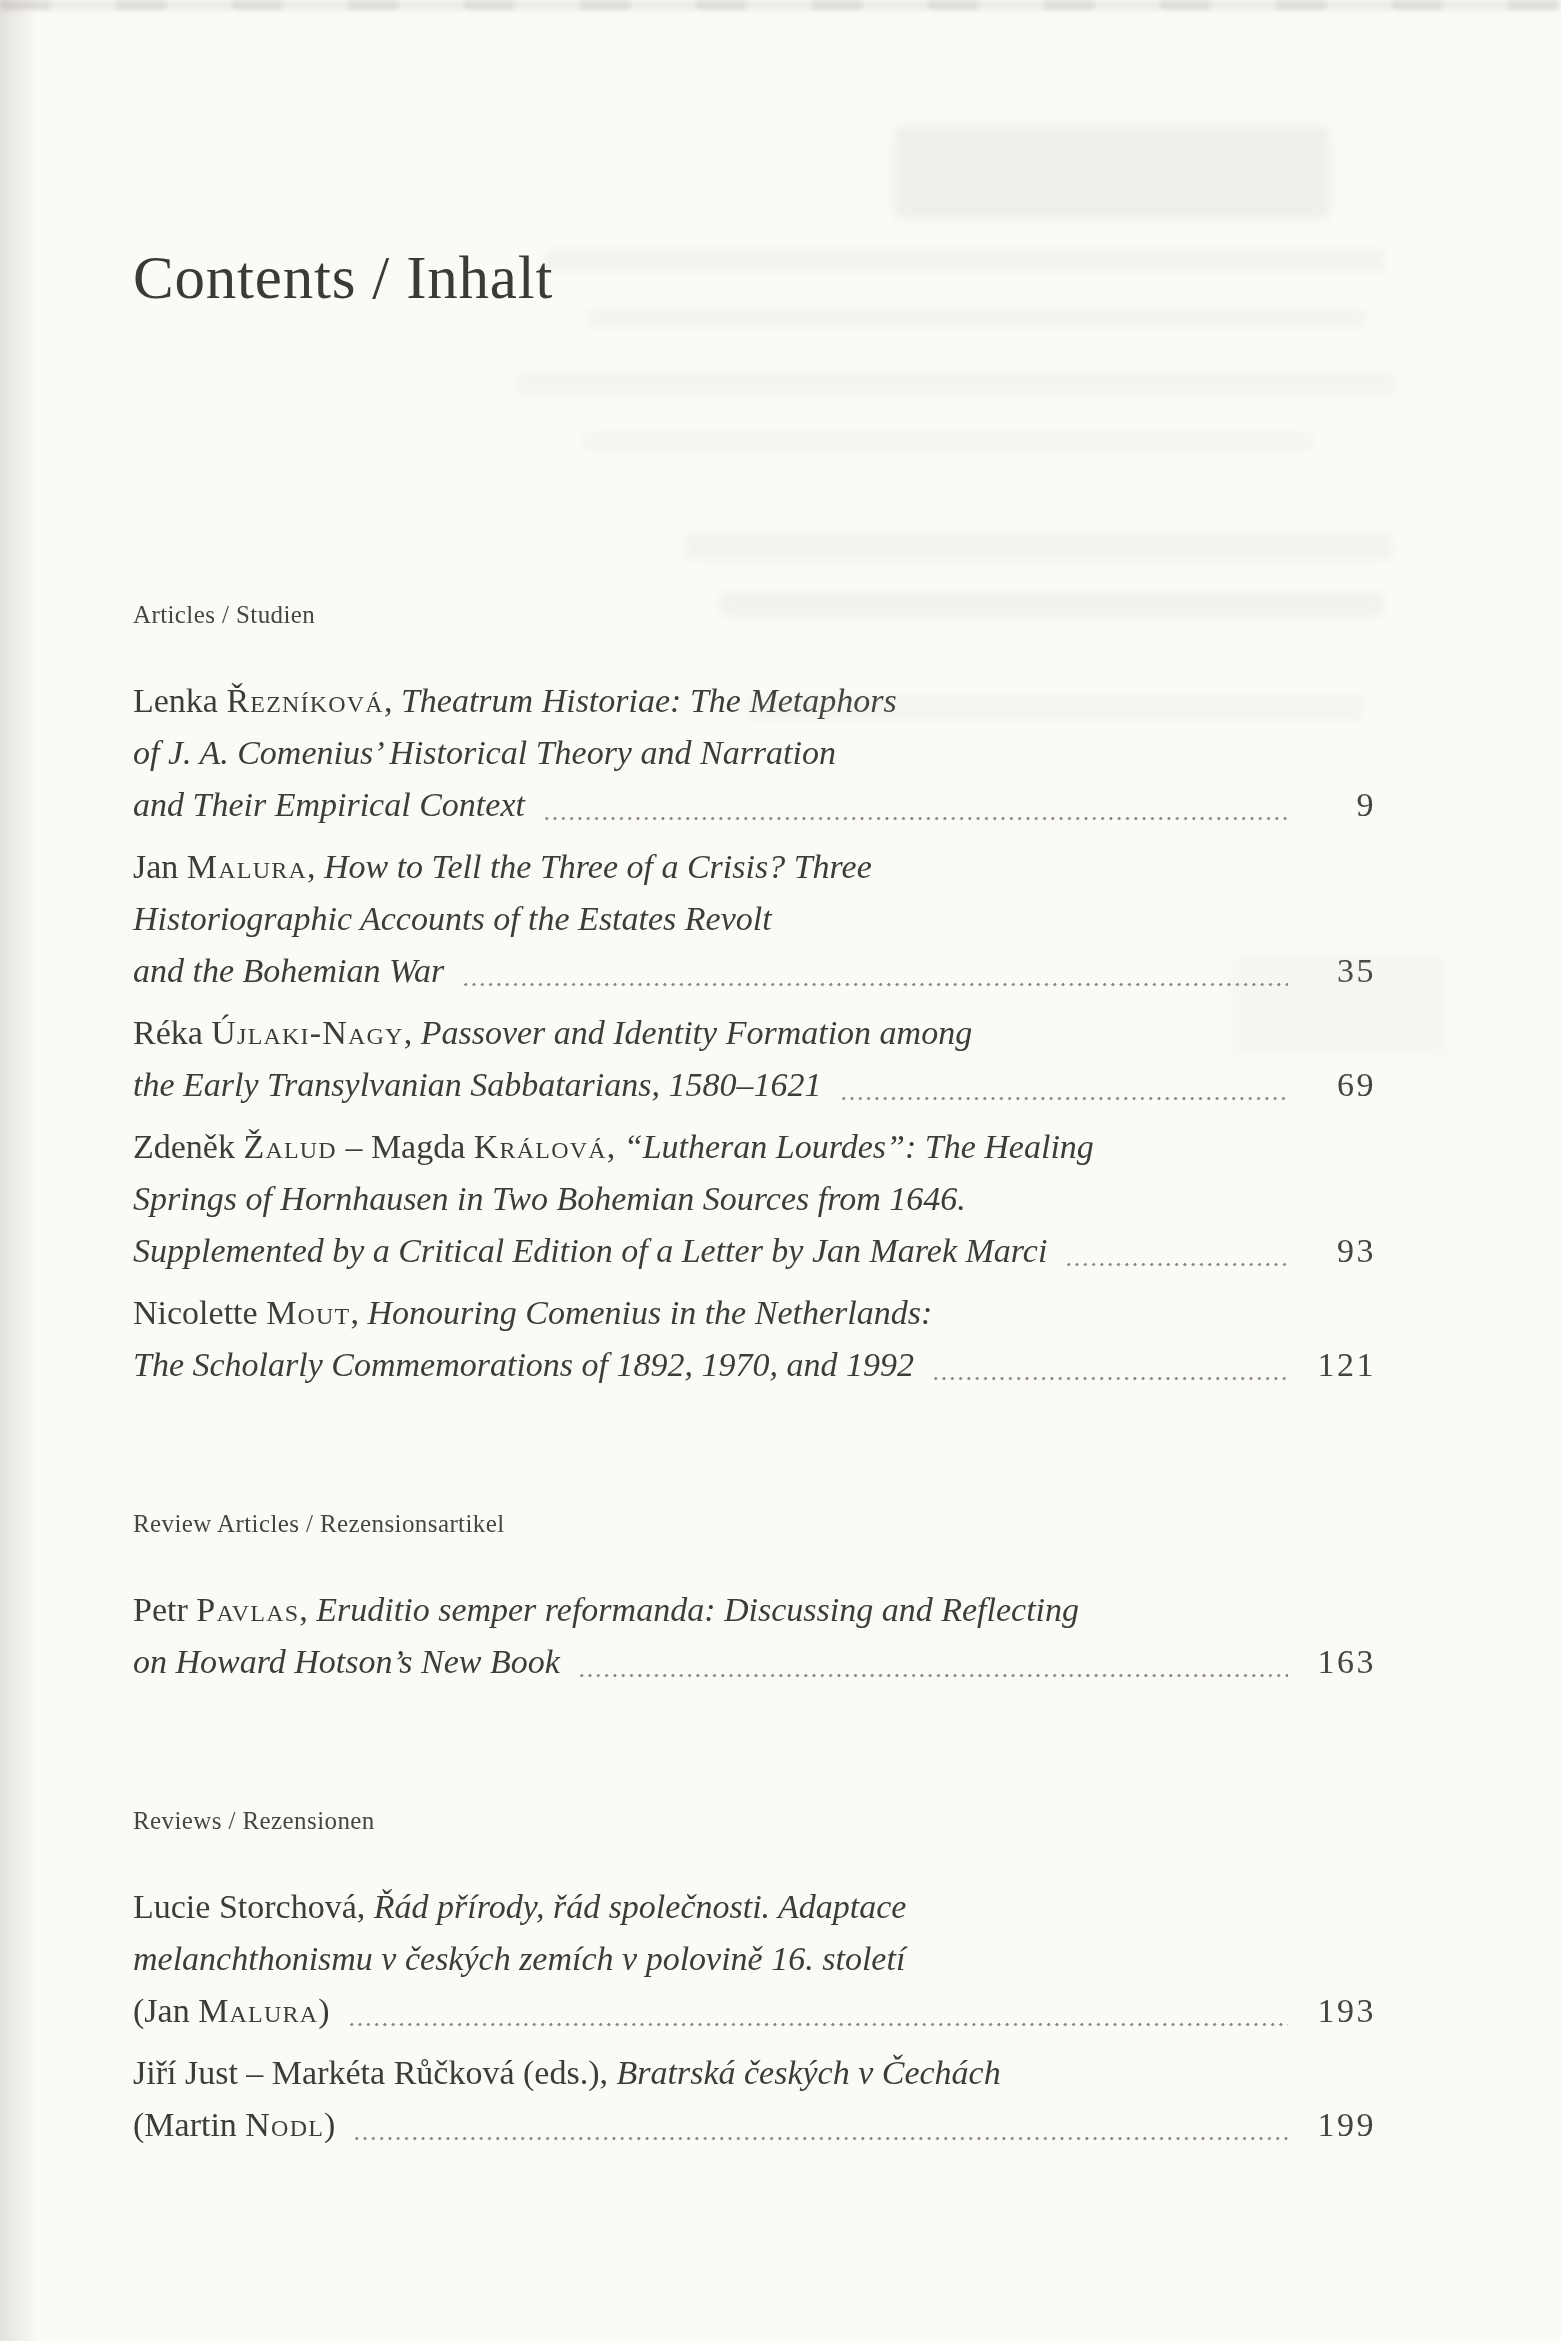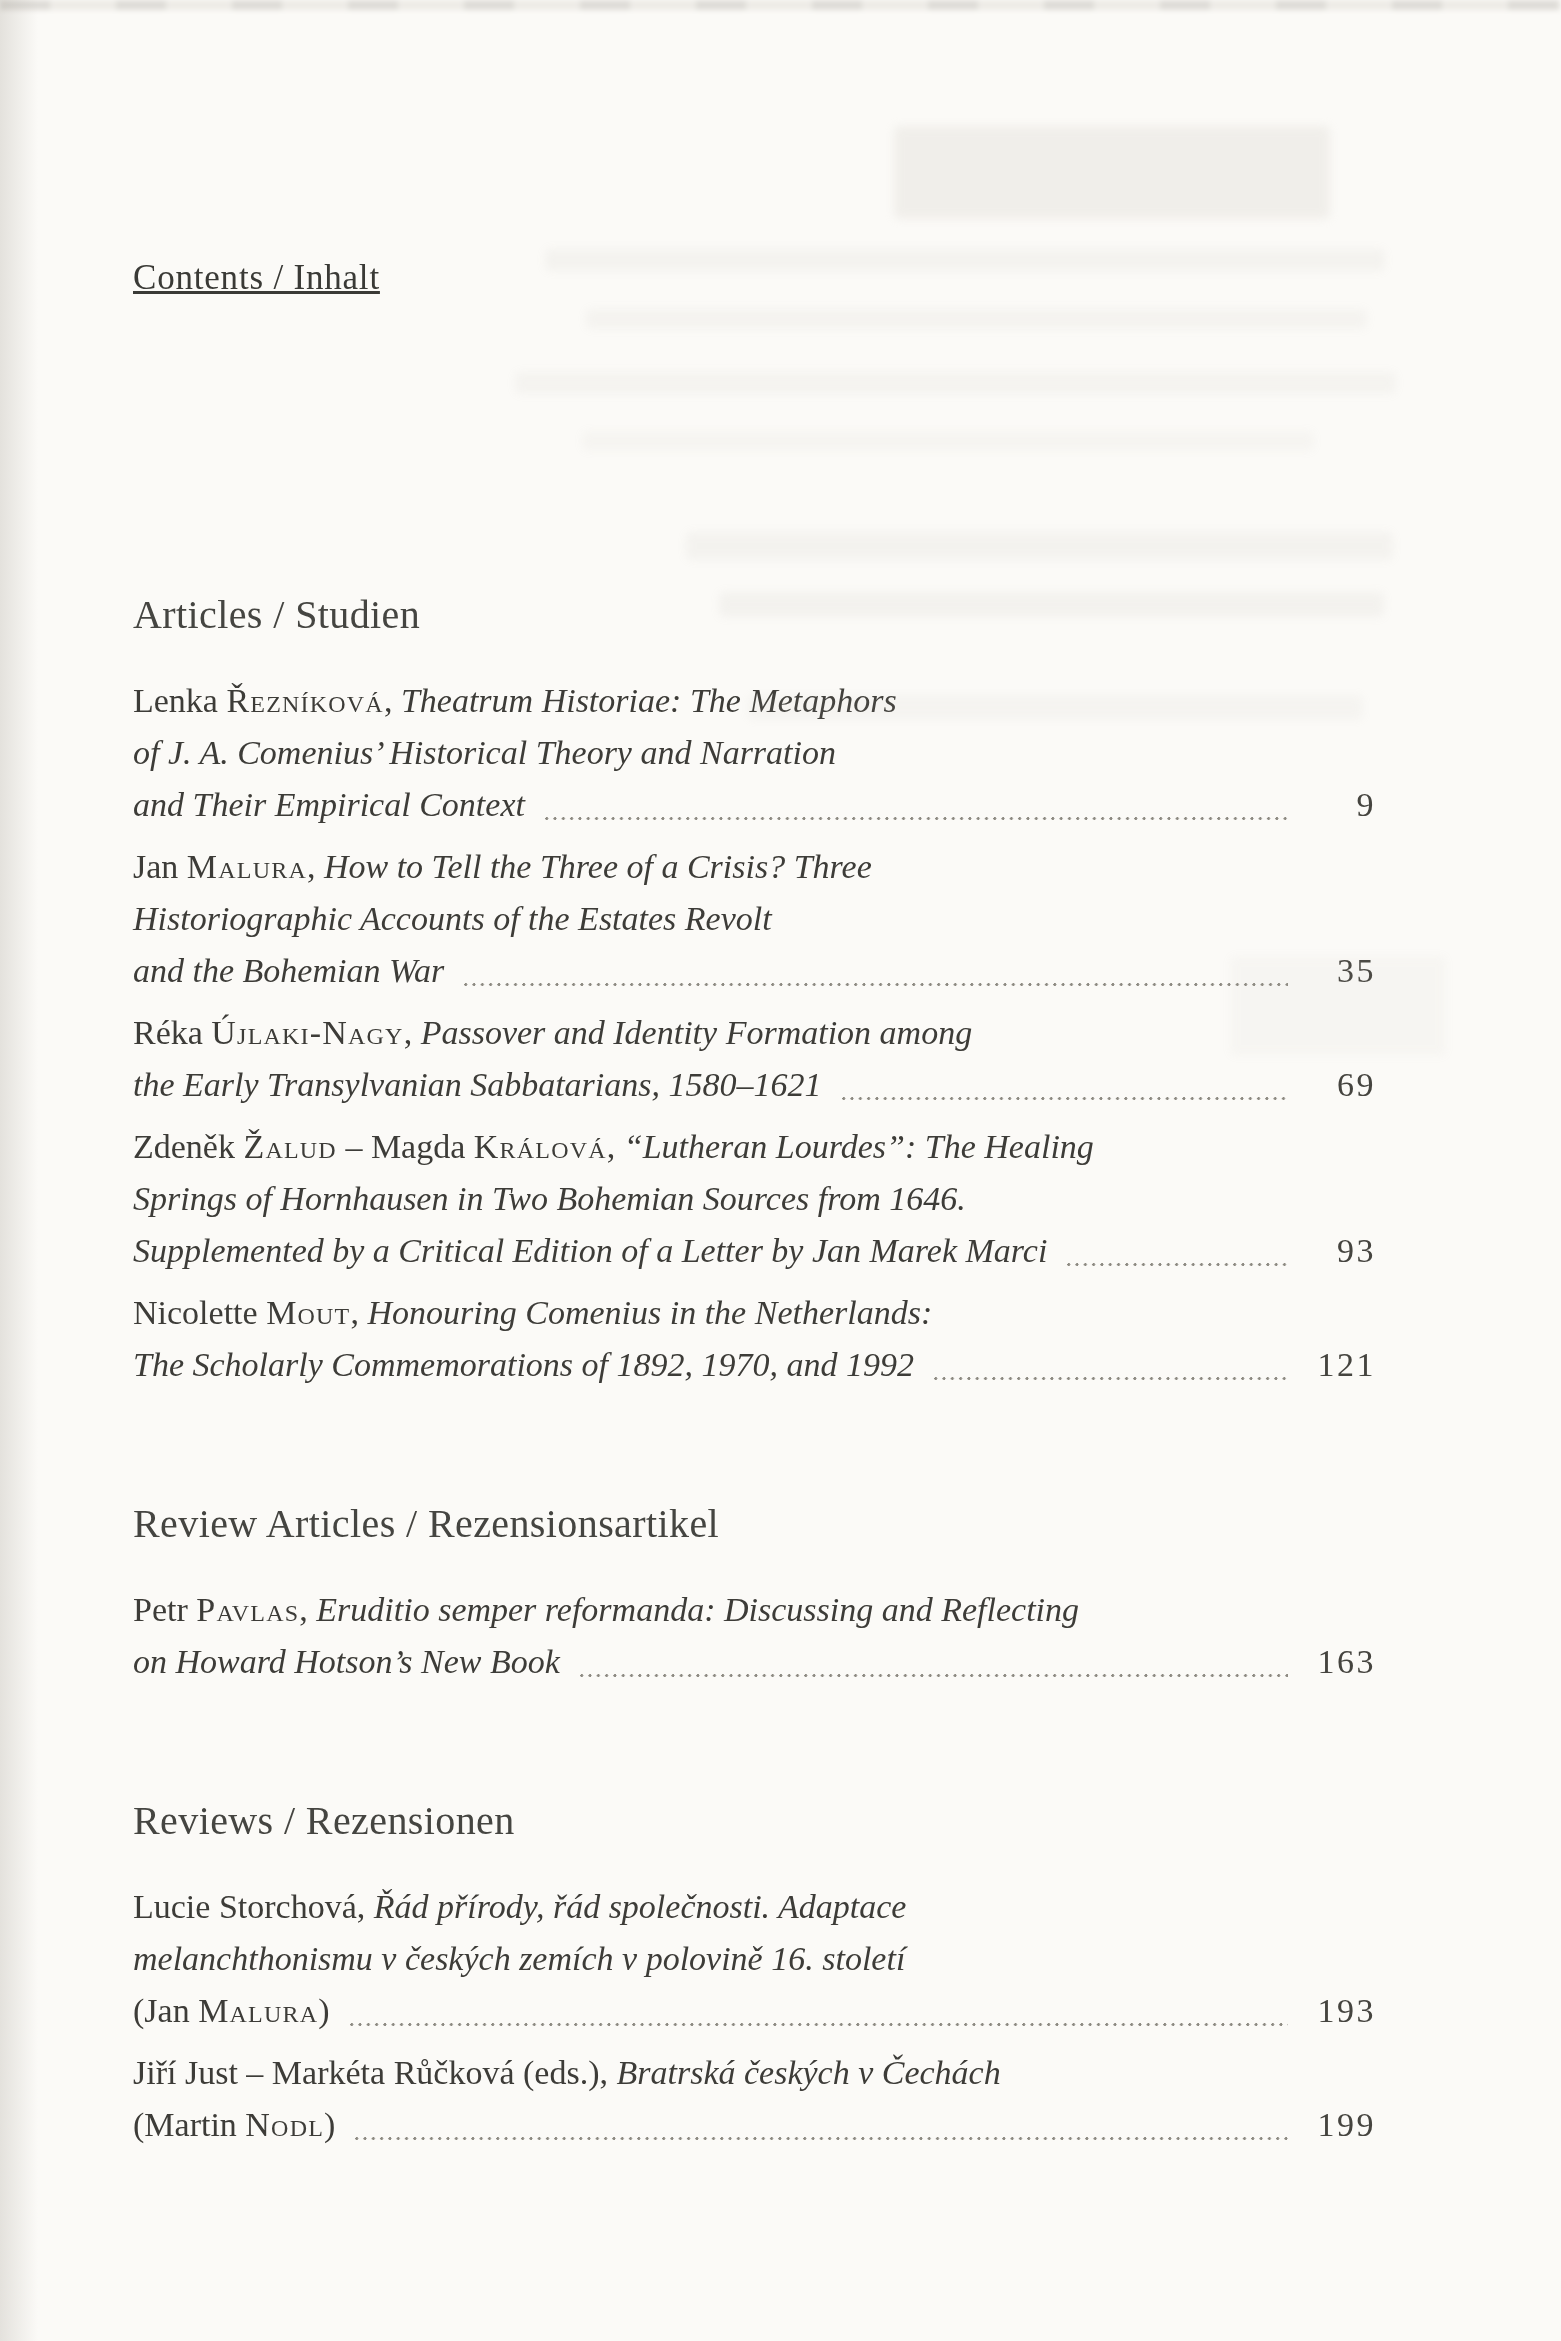--- a/index.html
+++ b/index.html
@@ -31,25 +31,25 @@
   .g2{left:545px;top:249px;width:840px;height:21.6px;opacity:.10;}
   .g3{left:586px;top:309px;width:781px;height:20px;opacity:.09;}
   .g4{left:515px;top:372px;width:881px;height:21.6px;opacity:.09;}
   .g5{left:582px;top:431px;width:732px;height:20px;opacity:.07;}
   .g6{left:686px;top:532px;width:707px;height:28px;opacity:.10;}
   .g7{left:719px;top:592px;width:665px;height:25px;opacity:.11;}
   .g8{left:748px;top:695px;width:615px;height:25px;opacity:.08;}
   .g9{left:1230px;top:956px;width:216px;height:100px;opacity:.06;}
 
   .title{
-    font-size:35px;font-weight:400;line-height:58px;
-    margin:0 0 287px 0;letter-spacing:0.8px;color:#3a3a36;text-decoration:underline;
+    font-size:61px;font-weight:400;line-height:58px;
+    margin:0 0 287px 0;letter-spacing:0.8px;color:#3a3a36;
   }
   .heading{
-    font-size:40px;line-height:42px;margin:0 0 39px 0;
+    font-size:25px;line-height:42px;margin:0 0 39px 0;
     letter-spacing:0.4px;color:#454541;font-family:Liberation Serif, serif;
   }
   .section + .section{margin-top:112px;}
   .entry{margin-bottom:10px;font-size:34px;}
   .line{line-height:52px;white-space:nowrap;}
   .line.with-page{display:flex;align-items:baseline;}
   .entry-text{white-space:nowrap;}
   .seg-roman{}
   .seg-smallcaps{font-variant:small-caps;letter-spacing:1.2px;}
   .seg-italic{font-style:italic;}

